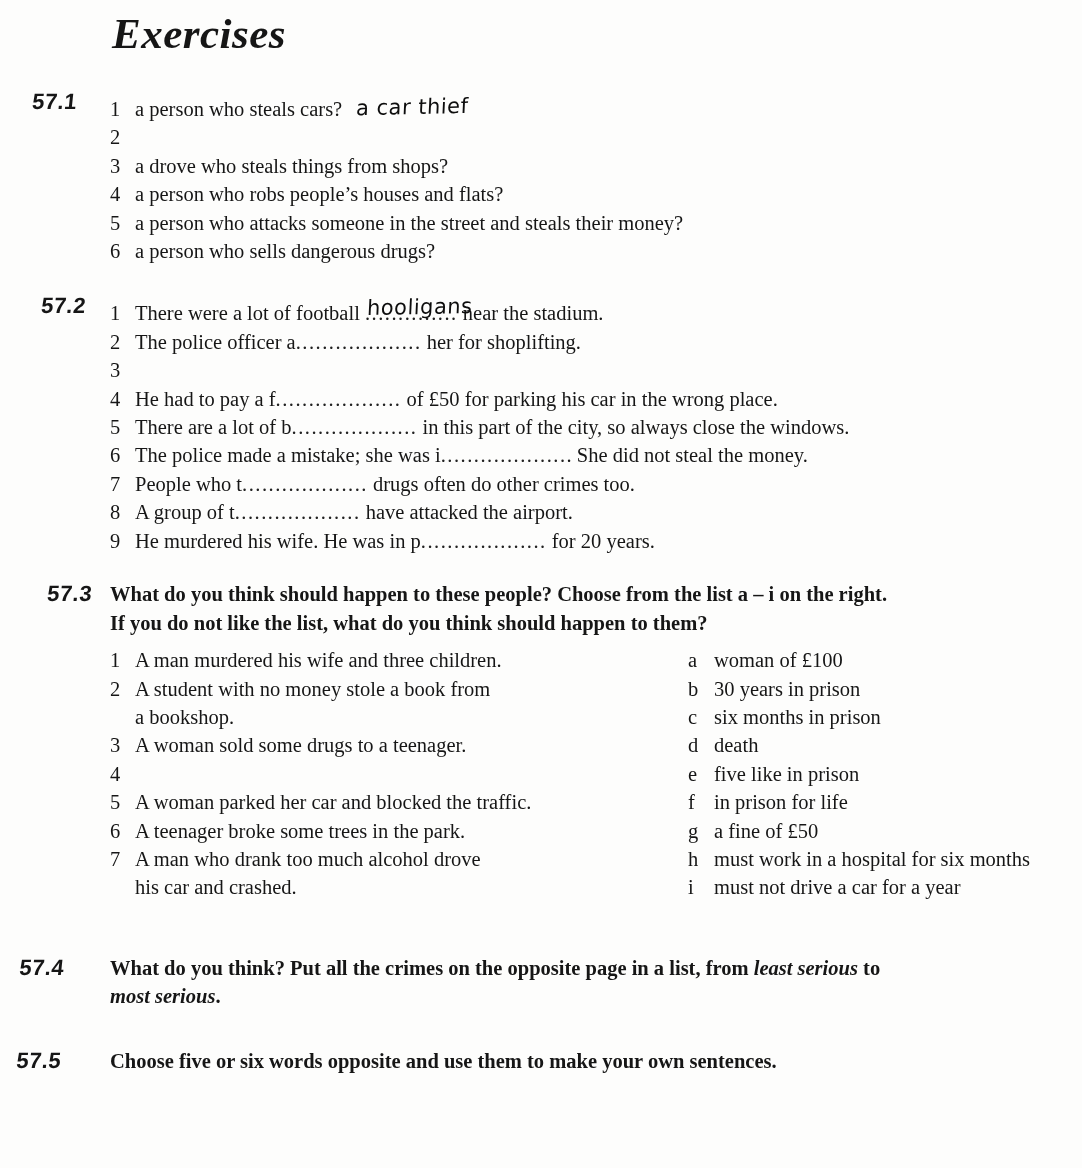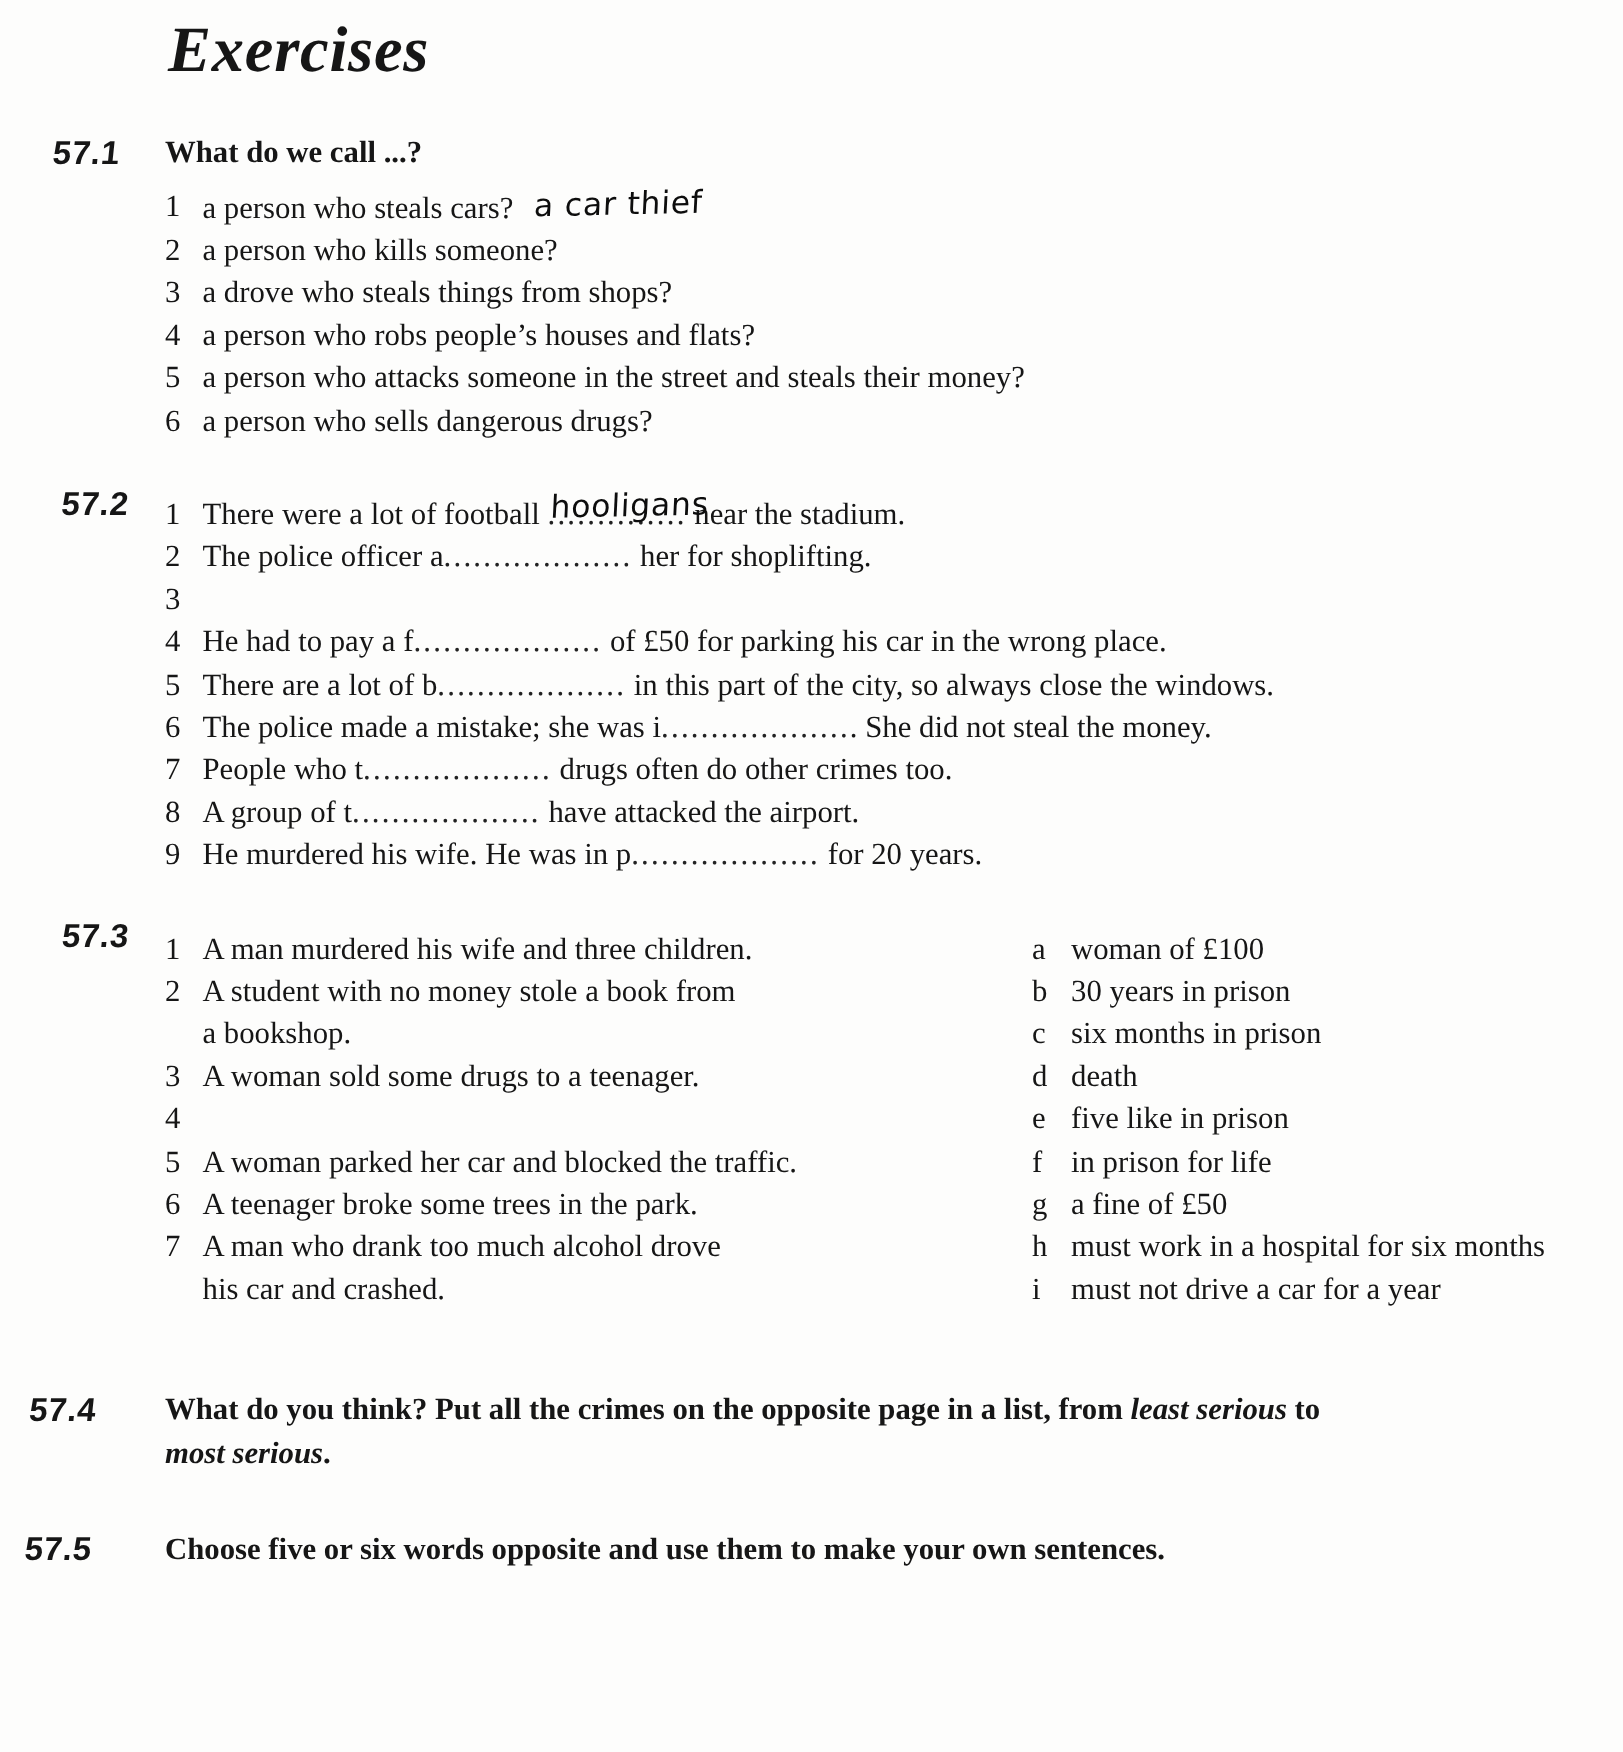--- a/index.html
+++ b/index.html
@@ -73,29 +73,27 @@
 </head>
 <body>
 
 <div class="page">
 
   <h1 class="title">Exercises</h1>
 
   <section class="exercise mt-s571">
     <div class="secnum">57.1</div>
     <div class="content">
-      <div class="heading">What do we call ...?</div>
       <ol class="items">
         <li class="item">
           <span class="n">1</span>
           <span class="t"><span>a person who steals cars?</span><span class="hand hand-after">a car thief</span></span>
         </li>
         <li class="item">
           <span class="n">2</span>
-          <span class="t">a person who kills someone?</span>
         </li>
         <li class="item">
           <span class="n">3</span>
           <span class="t">a drove who steals things from shops?</span>
         </li>
         <li class="item">
           <span class="n">4</span>
           <span class="t">a person who robs people’s houses and flats?</span>
         </li>
         <li class="item">
@@ -149,20 +147,22 @@
           <span class="n">9</span>
           <span class="t"><span>He murdered his wife. He was in p</span><span class="dots">...................</span><span> for 20 years.</span></span>
         </li>
       </ol>
     </div>
   </section>
 
   <section class="exercise mt-s573">
     <div class="secnum">57.3</div>
     <div class="content">
+      <div class="heading">What do you think should happen to these people? Choose from the list a – i on the right.
+If you do not like the list, what do you think should happen to them?</div>
       <div class="cols">
         <ol class="items col-left" style="margin-top:0">
           <li class="item">
             <span class="n">1</span>
             <span class="t">A man murdered his wife and three children.</span>
           </li>
           <li class="item">
             <span class="n">2</span>
             <span class="t">A student with no money stole a book from
 a bookshop.</span>

